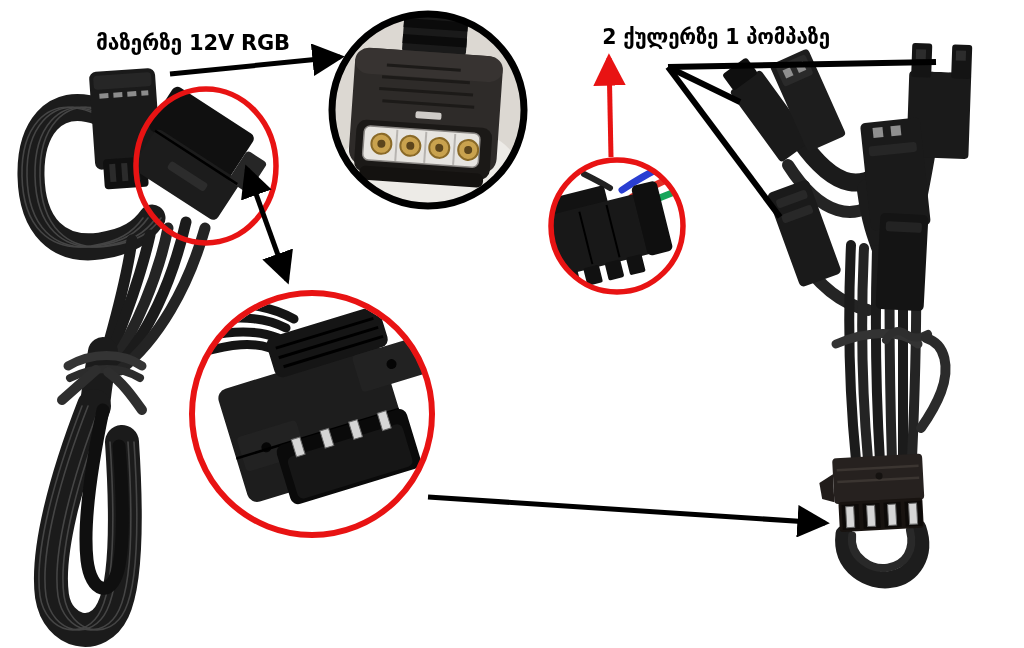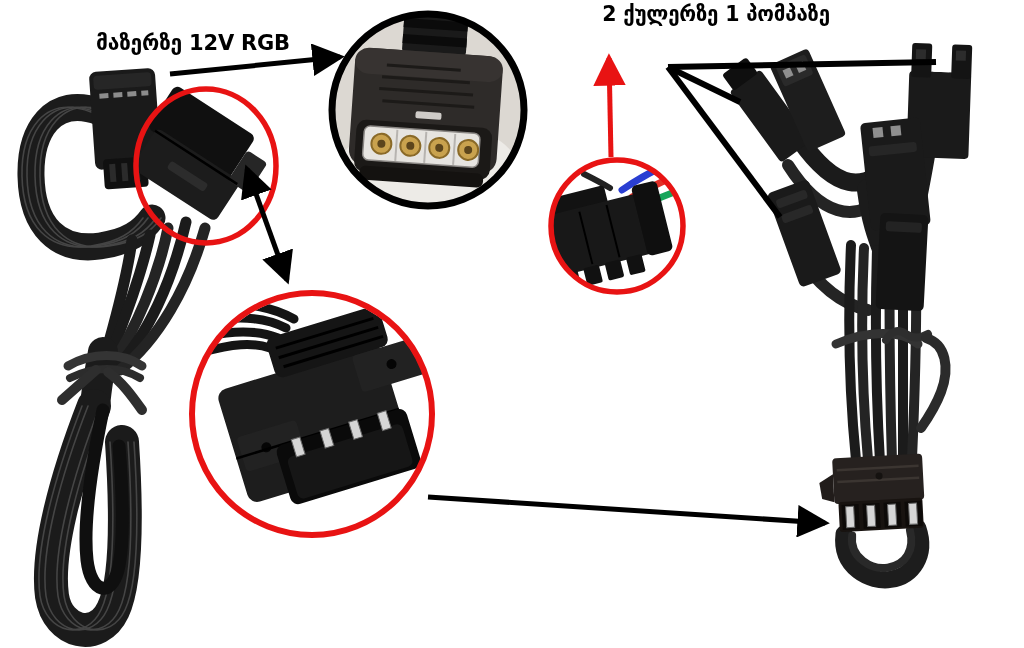--- a/index.html
+++ b/index.html
@@ -14,21 +14,21 @@
   .label{
     position:absolute;
     font-weight:bold;
     color:#000;
     text-align:center;
     line-height:1.12;
     letter-spacing:-0.2px;
   }
   .label-left{left:84px;top:32px;width:218px;font-size:21px;white-space:nowrap;}
   .label-right{left:586px;top:3px;width:260px;font-size:20.5px;}
-  .label-right span{display:block;}
+  .label-right span{display:block;margin-top:23px;}
   
   .anno-red{stroke:var(--annotation-red,#e81313);fill:none;}
   .anno-blk{stroke:var(--annotation-black,#000);fill:none;}
   .cable{stroke:var(--cable-dark,#1b1b1b);fill:none;stroke-linecap:round;}
   .cable2{stroke:#242424;fill:none;stroke-linecap:round;}
   .stripe{stroke:#454545;fill:none;stroke-linecap:round;stroke-width:1.6;}
   .conn{fill:var(--connector-dark,#1a1a1a);}
   .pinsilver{fill:var(--pin-silver,#d6d6d6);stroke:#666;stroke-width:1;}
 </style>
 </head>

